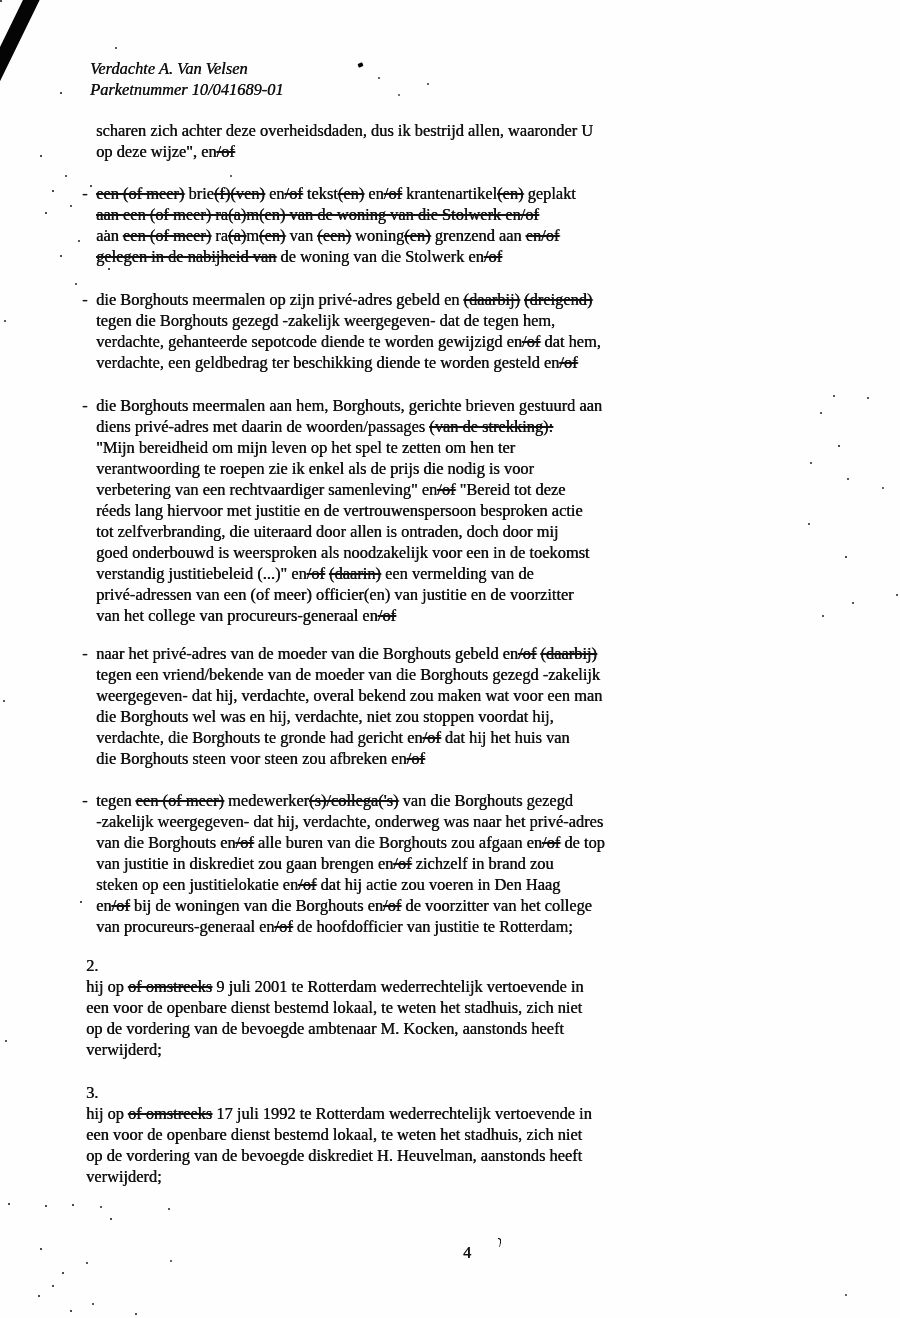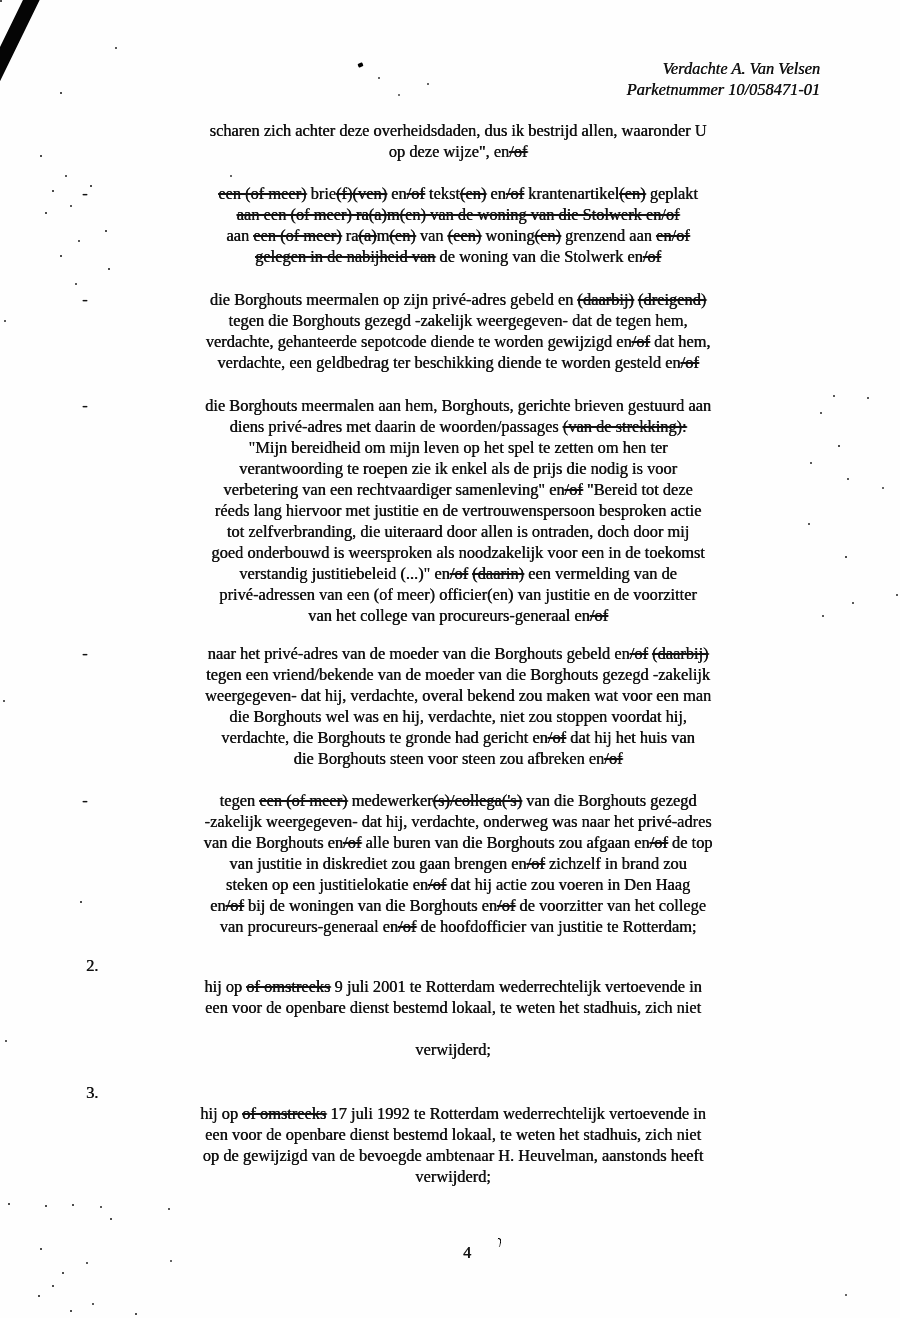--- a/index.html
+++ b/index.html
@@ -9,23 +9,23 @@
     background:#fefefe;
     overflow:hidden;
     font-family:"Liberation Serif","DejaVu Serif",serif;
     color:#131313;
   }
   .doc{
     position:absolute;left:80px;top:58px;width:740px;
     font-size:16.4px;line-height:21px;
     text-shadow:0.4px 0 0 currentColor;
   }
-  .ptext{white-space:nowrap;text-align:center;}
+  .ptext{white-space:nowrap;}
   .header{margin-left:10px;font-style:italic;}
-  .header div{white-space:nowrap;text-align:right;}
+  .header div{white-space:nowrap;}
   .para{margin-top:21px;}
   .para.plain{padding-left:16px;}
   .para.dash{position:relative;padding-left:16px;}
   .para.dash .bullet{position:absolute;left:2px;top:0;}
   .para.numbered{margin-left:6px;}
   .gap-first{margin-top:20px;}
   .gap-p2{margin-top:22px;}
   .gap-p3{margin-top:22px;}
   .gap-p4{margin-top:17px;}
   .gap-s2{margin-top:18px;}
@@ -69,21 +69,21 @@
 <div class="page">
 
   <div class="streak"></div>
   <div class="speck"></div>
   <div class="header-fleck"></div>
   <div class="footer-fleck"></div>
 
   <div class="doc">
     <div class="header">
       <div>Verdachte A. Van Velsen</div>
-      <div>Parketnummer 10/058471-01</div>
+      <div>Parketnummer 10/041689-01</div>
     </div>
     <div>
         <div class="para plain gap-first">
           <div class="ptext"><span>scharen zich achter deze overheidsdaden, dus ik bestrijd allen, waaronder U</span><br><span>op deze wijze", en</span><span class="st">/of</span></div>
         </div>
         <div class="para dash">
           <span class="bullet">-</span>
           <div class="ptext"><span class="st">een (of meer)</span><span> brie</span><span class="st">(f)(ven)</span><span> en</span><span class="st">/of</span><span> tekst</span><span class="st">(en)</span><span> en</span><span class="st">/of</span><span> krantenartikel</span><span class="st">(en)</span><span> geplakt</span><br><span class="st">aan een (of meer) ra(a)m(en) van de woning van die Stolwerk en/of</span><br><span>aan </span><span class="st">een (of meer)</span><span> ra</span><span class="st">(a)</span><span>m</span><span class="st">(en)</span><span> van </span><span class="st">(een)</span><span> woning</span><span class="st">(en)</span><span> grenzend aan </span><span class="st">en/of</span><br><span class="st">gelegen in de nabijheid van</span><span> de woning van die Stolwerk en</span><span class="st">/of</span></div>
         </div>
         <div class="para dash gap-p2">
@@ -97,24 +97,24 @@
         <div class="para dash gap-p4">
           <span class="bullet">-</span>
           <div class="ptext"><span>naar het privé-adres van de moeder van die Borghouts gebeld en</span><span class="st">/of</span><span> </span><span class="st">(daarbij)</span><br><span>tegen een vriend/bekende van de moeder van die Borghouts gezegd -zakelijk</span><br><span>weergegeven- dat hij, verdachte, overal bekend zou maken wat voor een man</span><br><span>die Borghouts wel was en hij, verdachte, niet zou stoppen voordat hij,</span><br><span>verdachte, die Borghouts te gronde had gericht en</span><span class="st">/of</span><span> dat hij het huis van</span><br><span>die Borghouts steen voor steen zou afbreken en</span><span class="st">/of</span></div>
         </div>
         <div class="para dash">
           <span class="bullet">-</span>
           <div class="ptext"><span>tegen </span><span class="st">een (of meer)</span><span> medewerker</span><span class="st">(s)/collega('s)</span><span> van die Borghouts gezegd</span><br><span>-zakelijk weergegeven- dat hij, verdachte, onderweg was naar het privé-adres</span><br><span>van die Borghouts en</span><span class="st">/of</span><span> alle buren van die Borghouts zou afgaan en</span><span class="st">/of</span><span> de top</span><br><span>van justitie in diskrediet zou gaan brengen en</span><span class="st">/of</span><span> zichzelf in brand zou</span><br><span>steken op een justitielokatie en</span><span class="st">/of</span><span> dat hij actie zou voeren in Den Haag</span><br><span>en</span><span class="st">/of</span><span> bij de woningen van die Borghouts en</span><span class="st">/of</span><span> de voorzitter van het college</span><br><span>van procureurs-generaal en</span><span class="st">/of</span><span> de hoofdofficier van justitie te Rotterdam;</span></div>
         </div>
         <div class="para numbered gap-s2">
           <div class="num">2.</div>
-          <div class="ptext"><span>hij op </span><span class="st">of omstreeks</span><span> 9 juli 2001 te Rotterdam wederrechtelijk vertoevende in</span><br><span>een voor de openbare dienst bestemd lokaal, te weten het stadhuis, zich niet</span><br><br><span>verwijderd;</span></div>
+          <div class="ptext"><span>hij op </span><span class="st">of omstreeks</span><span> 9 juli 2001 te Rotterdam wederrechtelijk vertoevende in</span><br><span>een voor de openbare dienst bestemd lokaal, te weten het stadhuis, zich niet</span><br><span>op de vordering van de bevoegde ambtenaar M. Kocken, aanstonds heeft</span><br><span>verwijderd;</span></div>
         </div>
         <div class="para numbered gap-s3">
           <div class="num">3.</div>
-          <div class="ptext"><span>hij op </span><span class="st">of omstreeks</span><span> 17 juli 1992 te Rotterdam wederrechtelijk vertoevende in</span><br><span>een voor de openbare dienst bestemd lokaal, te weten het stadhuis, zich niet</span><br><span>op de gewijzigd van de bevoegde ambtenaar H. Heuvelman, aanstonds heeft</span><br><span>verwijderd;</span></div>
+          <div class="ptext"><span>hij op </span><span class="st">of omstreeks</span><span> 17 juli 1992 te Rotterdam wederrechtelijk vertoevende in</span><br><span>een voor de openbare dienst bestemd lokaal, te weten het stadhuis, zich niet</span><br><span>op de vordering van de bevoegde diskrediet H. Heuvelman, aanstonds heeft</span><br><span>verwijderd;</span></div>
         </div>
       </div>
   </div>
 
   <div class="footer-pagenum">4</div>
 
 </div>
 
 </body></html>

